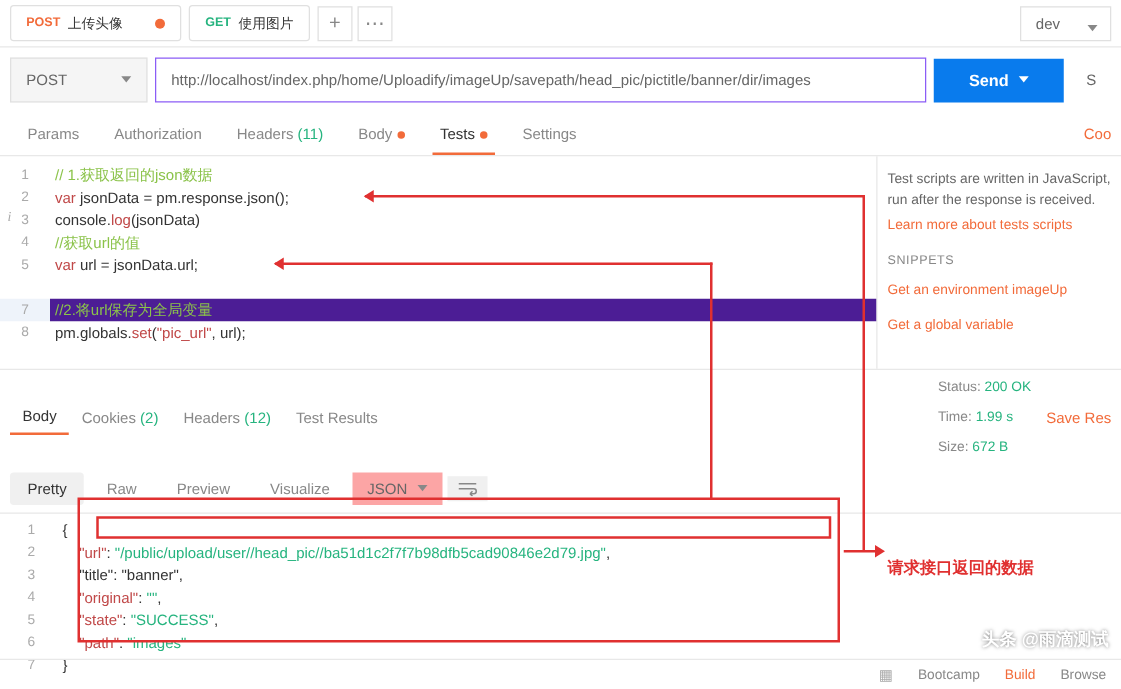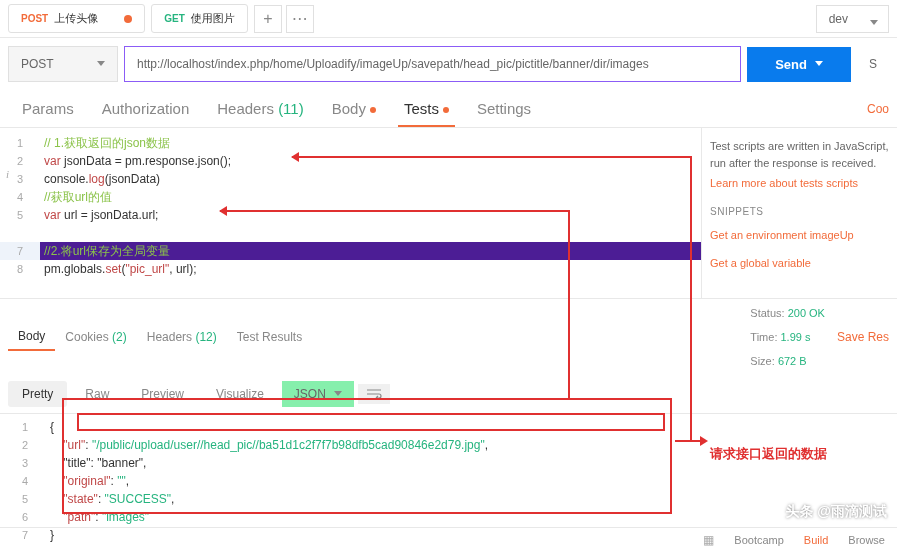--- a/index.html
+++ b/index.html
@@ -10,21 +10,21 @@
 .method-get { color:#26b47f; font-weight:bold; font-size:10px; }
 .dot-orange { width:8px; height:8px; border-radius:50%; background:#f26b3a; display:inline-block; margin-left:20px; }
 .plus-btn,.kebab-btn { width:28px; height:28px; border:1px solid #e0e0e0; display:flex; align-items:center; justify-content:center; color:#888; margin-right:4px; font-size:16px; }
 .env-select { margin-left:auto; padding:6px 40px 6px 12px; border:1px solid #e0e0e0; color:#666; font-size:12px; position:relative; }
 .req-row { display:flex; align-items:center; padding:8px; gap:6px; }
 .method-select { width:110px; padding:10px 12px; border:1px solid #e0e0e0; background:#f5f5f5; color:#666; display:flex; align-items:center; justify-content:space-between; }
 .url-input { flex:1; padding:10px 12px; border:1px solid #8b5cf6; color:#666; font-size:12px; }
 .send-btn { background:#097bed; color:#fff; padding:10px 28px; font-weight:bold; display:flex; align-items:center; gap:8px; border:none; font-size:13px; }
 .save-btn { padding:10px 12px; color:#666; }
 .nav-tabs { display:flex; align-items:center; border-bottom:1px solid #e8e8e8; padding:0 8px; }
-.nav-tab { padding:10px 14px; color:#888; font-size:15px; position:relative; }
+.nav-tab { padding:10px 14px; color:#888; font-size:12px; position:relative; }
 .nav-tab.active { color:#333; }
 .nav-tab.active::after { content:''; position:absolute; bottom:0; left:8px; right:8px; height:2px; background:#f26b3a; }
 .nav-tab .count { color:#26b47f; }
 .nav-tab .dot { width:6px; height:6px; border-radius:50%; background:#f26b3a; display:inline-block; margin-left:4px; vertical-align:middle; }
 .coo { margin-left:auto; padding:10px 0 10px 12px; color:#f26b3a; font-size:12px; }
 .main-area { display:flex; height:170px; }
 .code-area { flex:1; display:flex; border-right:1px solid #e8e8e8; }
 .gutter { width:40px; text-align:center; padding:6px 0; }
 .gutter-line { height:18px; line-height:18px; color:#aaa; font-size:11px; }
 .gutter-line.hl { background:#eef3fa; }
@@ -42,21 +42,21 @@
 .resp-head { display:flex; align-items:center; padding:8px; border-top:1px solid #e8e8e8; }
 .resp-tab { padding:6px 10px; color:#888; font-size:12px; }
 .resp-tab.active { color:#333; border-bottom:2px solid #f26b3a; }
 .resp-tab .count { color:#26b47f; }
 .resp-meta { margin-left:auto; display:flex; gap:12px; font-size:11px; color:#888;flex-direction:column; }
 .resp-meta .val { color:#26b47f; }
 .save-res { color:#f26b3a; font-size:12px; margin-left:12px; }
 .resp-tools { display:flex; align-items:center; padding:6px 8px; gap:4px; border-bottom:1px solid #e8e8e8; }
 .tool-btn { padding:6px 14px; color:#888; font-size:12px; border-radius:3px; }
 .tool-btn.active { background:#f0f0f0; color:#333; }
-.tool-select { padding:6px 12px; background:#86efac; color:#666; display:flex; align-items:center; gap:8px; }
+.tool-select { padding:6px 12px; background:#fca5a5; color:#666; display:flex; align-items:center; gap:8px; }
 .wrap-btn { padding:4px 8px; background:#f0f0f0; display:flex; align-items:center; justify-content:center; }
 .resp-body { display:flex; padding:4px 0; }
 .resp-gutter { width:50px; text-align:center; }
 .resp-gutter-line { height:18px; line-height:18px; color:#aaa; font-size:11px; }
 .resp-code { flex:1; font-family:Consolas,Monaco,monospace; font-size:12px; }
 .resp-line { height:18px; line-height:18px; }
 .jkey { color:#c04848; }
 .jstr { color:#26b47f; }
 .border-a { position:absolute; border:2px solid #e03030; pointer-events:none; }
 .arrow-line { position:absolute; background:#e03030; pointer-events:none; }

